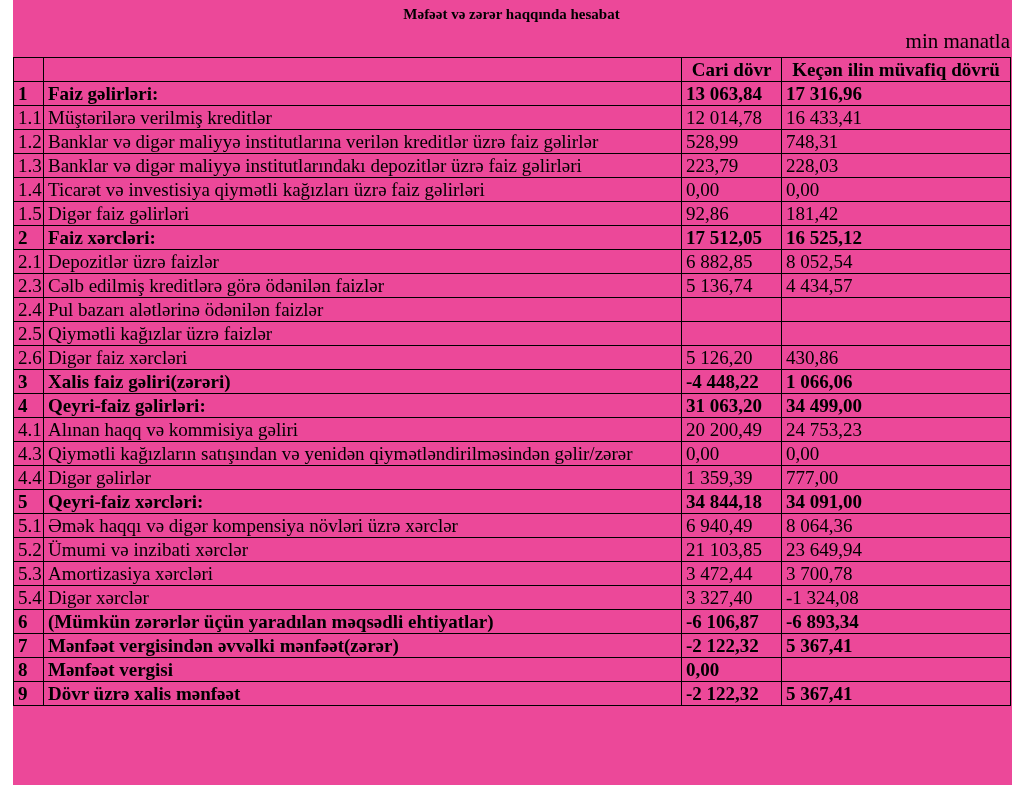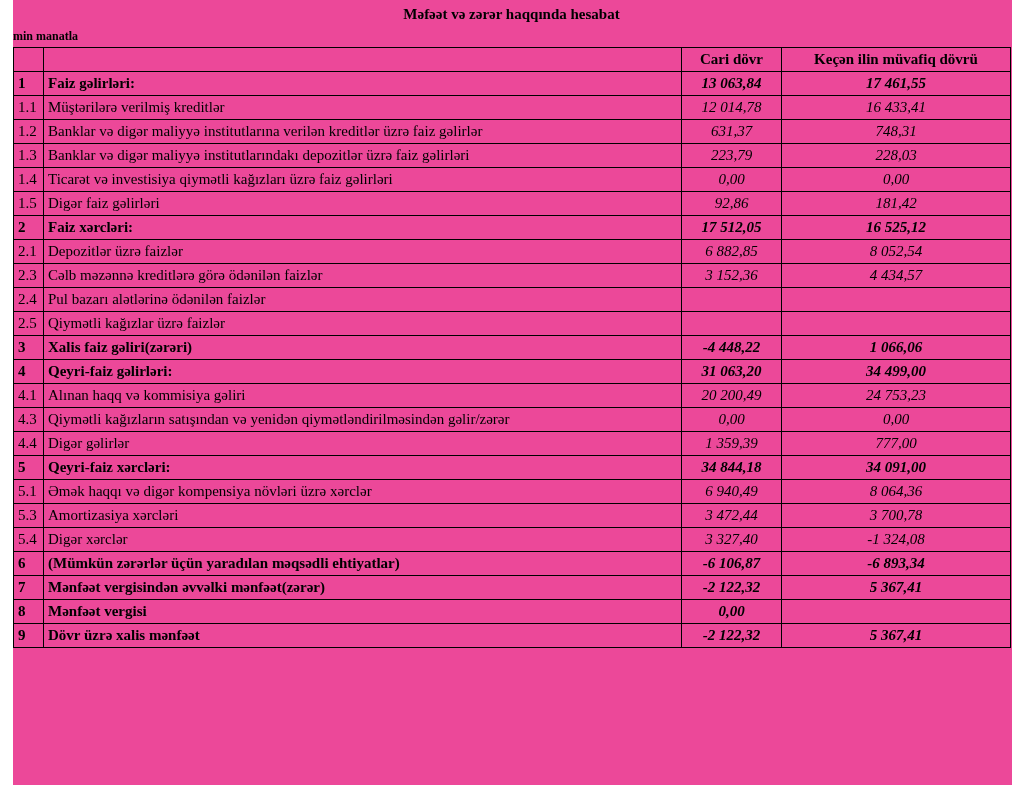--- a/index.html
+++ b/index.html
@@ -18,53 +18,53 @@
     margin-left: 13px;
   }
   .report-title {
     text-align: center;
     font-weight: bold;
     font-size: 15px;
     padding-top: 6px;
     width: 997px;
   }
   .unit-note {
-    text-align: left;
-    font-weight: bold;
-    font-size: 12px;
+    text-align: right;
+    font-weight: normal;
+    font-size: 21px;
     width: 997px;
     margin-top: 6px;
     padding-bottom: 3px;
   }
   table.pl-table {
     border-collapse: collapse;
     width: 997px;
     table-layout: fixed;
-    font-size: 15px;
+    font-size: 19px;
   }
   table.pl-table th,
   table.pl-table td {
     border: 1px solid #000000;
     height: 23px;
     padding: 0 4px;
     overflow: hidden;
     white-space: nowrap;
     vertical-align: middle;
   }
   table.pl-table th {
     font-weight: bold;
     text-align: center;
   }
   col.c-num   { width: 30px; }
   col.c-label { width: 638px; }
   col.c-cur   { width: 100px; }
   col.c-prev  { width: 229px; }
   td.num   { text-align: left; }
   td.label { text-align: left; }
-  td.val   { text-align: center; font-style: italic; }
+  td.val   { text-align: left; }
   tr.em td { font-weight: bold; }
 </style>
 </head>
 <body>
 
 <div class="page">
 
   <div class="report-title">Məfəət və zərər haqqında hesabat</div>
 
   <div class="unit-note">min manatla</div>
@@ -82,32 +82,32 @@
         <th></th>
         <th>Cari dövr</th>
         <th>Keçən ilin müvafiq dövrü</th>
       </tr>
     </thead>
     <tbody>
         <tr class="em">
     <td class="num">1</td>
     <td class="label">Faiz gəlirləri:</td>
     <td class="val">13 063,84</td>
-    <td class="val">17 461,55</td>
+    <td class="val">17 316,96</td>
   </tr>
         <tr>
     <td class="num">1.1</td>
     <td class="label">Müştərilərə verilmiş kreditlər</td>
     <td class="val">12 014,78</td>
     <td class="val">16 433,41</td>
   </tr>
         <tr>
     <td class="num">1.2</td>
     <td class="label">Banklar və digər maliyyə institutlarına verilən kreditlər üzrə faiz gəlirlər</td>
-    <td class="val">631,37</td>
+    <td class="val">528,99</td>
     <td class="val">748,31</td>
   </tr>
         <tr>
     <td class="num">1.3</td>
     <td class="label">Banklar və digər maliyyə institutlarındakı depozitlər üzrə faiz gəlirləri</td>
     <td class="val">223,79</td>
     <td class="val">228,03</td>
   </tr>
         <tr>
     <td class="num">1.4</td>
@@ -128,35 +128,41 @@
     <td class="val">16 525,12</td>
   </tr>
         <tr>
     <td class="num">2.1</td>
     <td class="label">Depozitlər üzrə faizlər</td>
     <td class="val">6 882,85</td>
     <td class="val">8 052,54</td>
   </tr>
         <tr>
     <td class="num">2.3</td>
-    <td class="label">Cəlb məzənnə kreditlərə görə ödənilən faizlər</td>
-    <td class="val">3 152,36</td>
+    <td class="label">Cəlb edilmiş kreditlərə görə ödənilən faizlər</td>
+    <td class="val">5 136,74</td>
     <td class="val">4 434,57</td>
   </tr>
         <tr>
     <td class="num">2.4</td>
     <td class="label">Pul bazarı alətlərinə ödənilən faizlər</td>
     <td class="val"></td>
     <td class="val"></td>
   </tr>
         <tr>
     <td class="num">2.5</td>
     <td class="label">Qiymətli kağızlar üzrə faizlər</td>
     <td class="val"></td>
     <td class="val"></td>
+  </tr>
+        <tr>
+    <td class="num">2.6</td>
+    <td class="label">Digər faiz xərcləri</td>
+    <td class="val">5 126,20</td>
+    <td class="val">430,86</td>
   </tr>
         <tr class="em">
     <td class="num">3</td>
     <td class="label">Xalis faiz gəliri(zərəri)</td>
     <td class="val">-4 448,22</td>
     <td class="val">1 066,06</td>
   </tr>
         <tr class="em">
     <td class="num">4</td>
     <td class="label">Qeyri-faiz gəlirləri:</td>
@@ -187,20 +193,26 @@
     <td class="val">34 844,18</td>
     <td class="val">34 091,00</td>
   </tr>
         <tr>
     <td class="num">5.1</td>
     <td class="label">Əmək haqqı və digər kompensiya növləri üzrə xərclər</td>
     <td class="val">6 940,49</td>
     <td class="val">8 064,36</td>
   </tr>
         <tr>
+    <td class="num">5.2</td>
+    <td class="label">Ümumi və inzibati xərclər</td>
+    <td class="val">21 103,85</td>
+    <td class="val">23 649,94</td>
+  </tr>
+        <tr>
     <td class="num">5.3</td>
     <td class="label">Amortizasiya xərcləri</td>
     <td class="val">3 472,44</td>
     <td class="val">3 700,78</td>
   </tr>
         <tr>
     <td class="num">5.4</td>
     <td class="label">Digər xərclər</td>
     <td class="val">3 327,40</td>
     <td class="val">-1 324,08</td>

